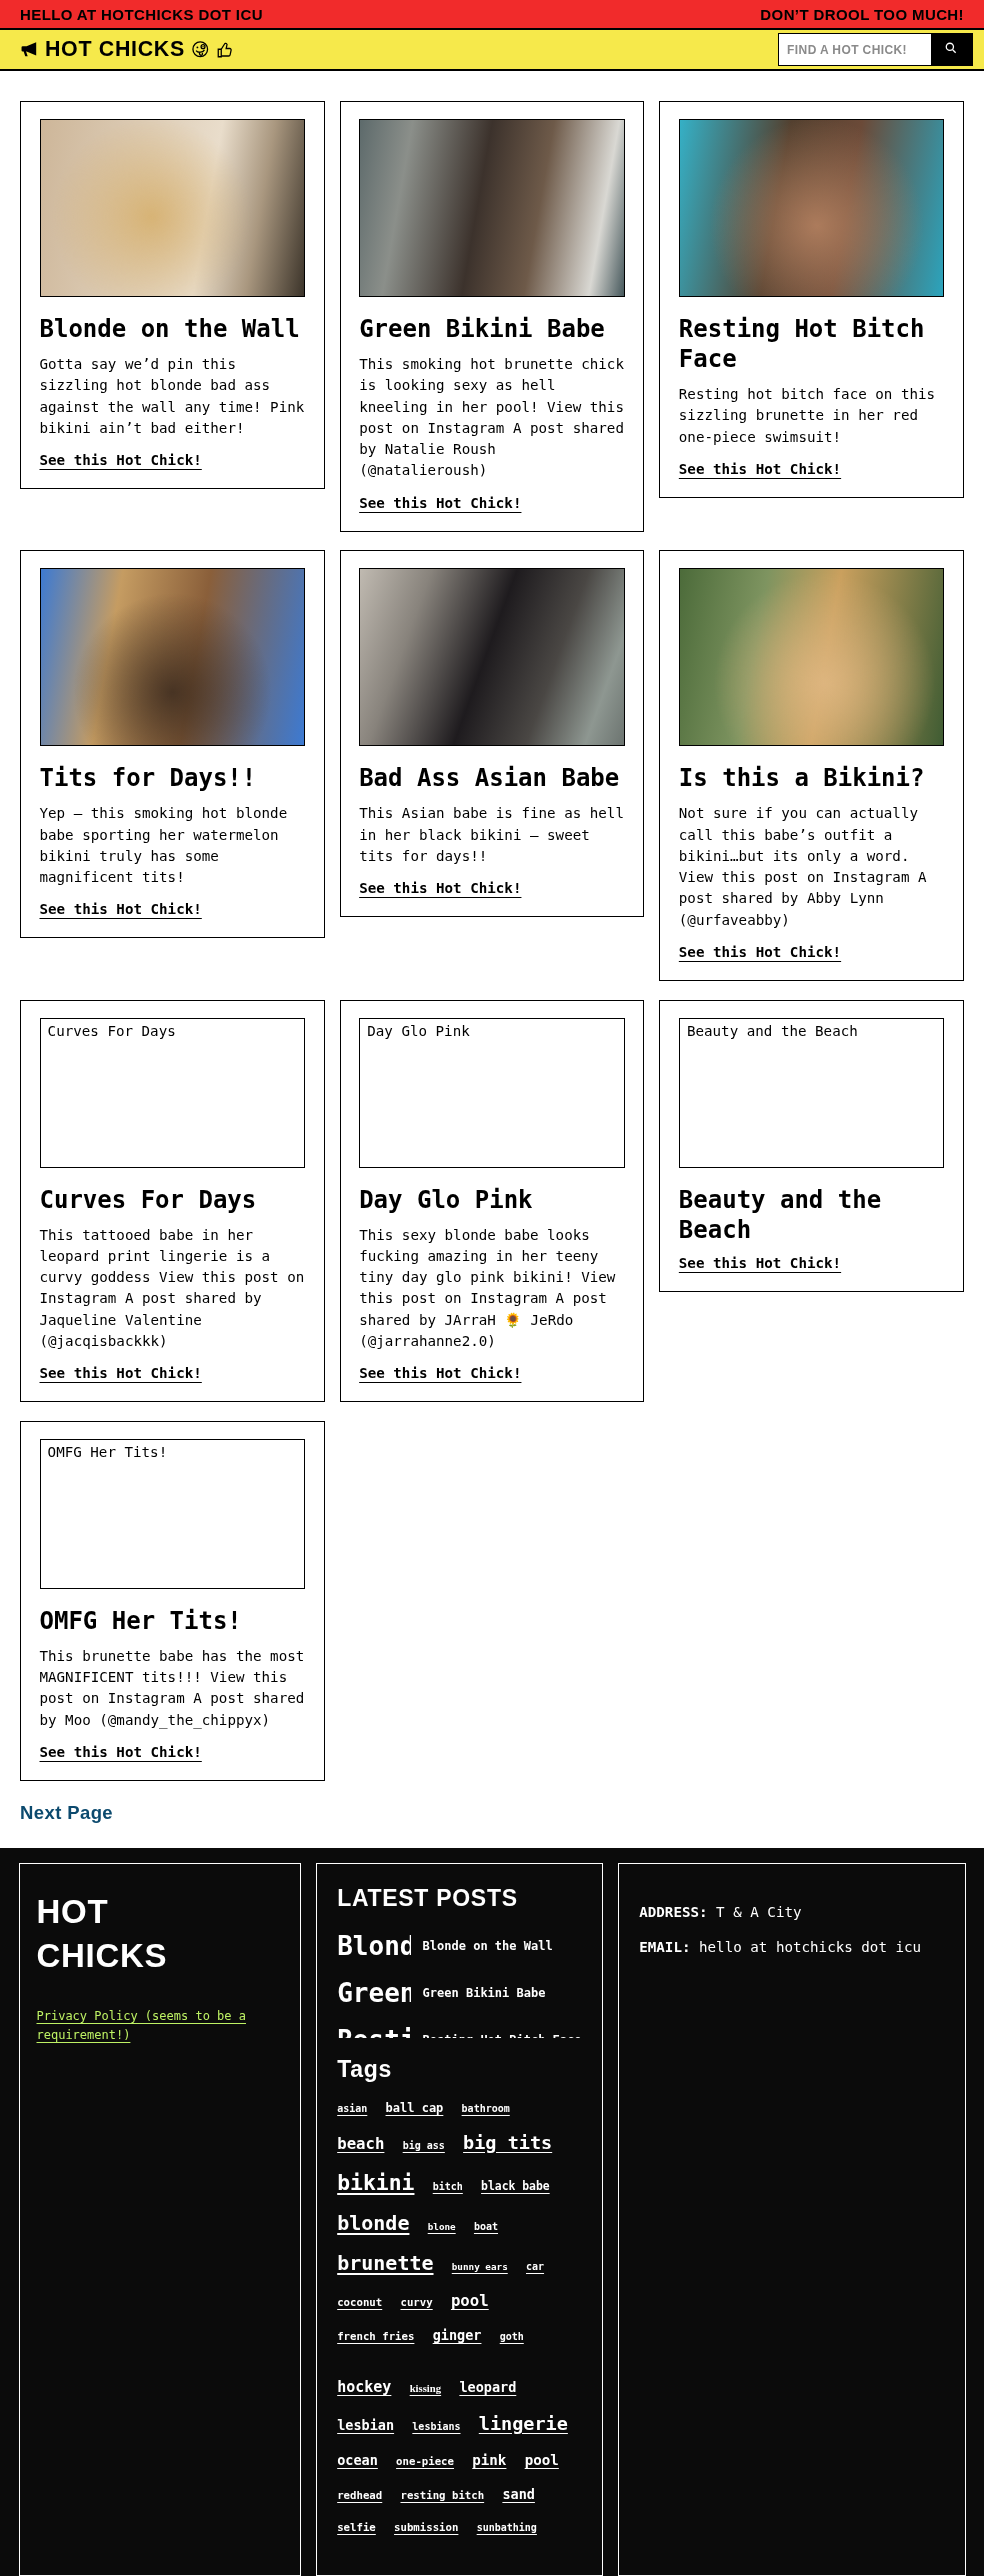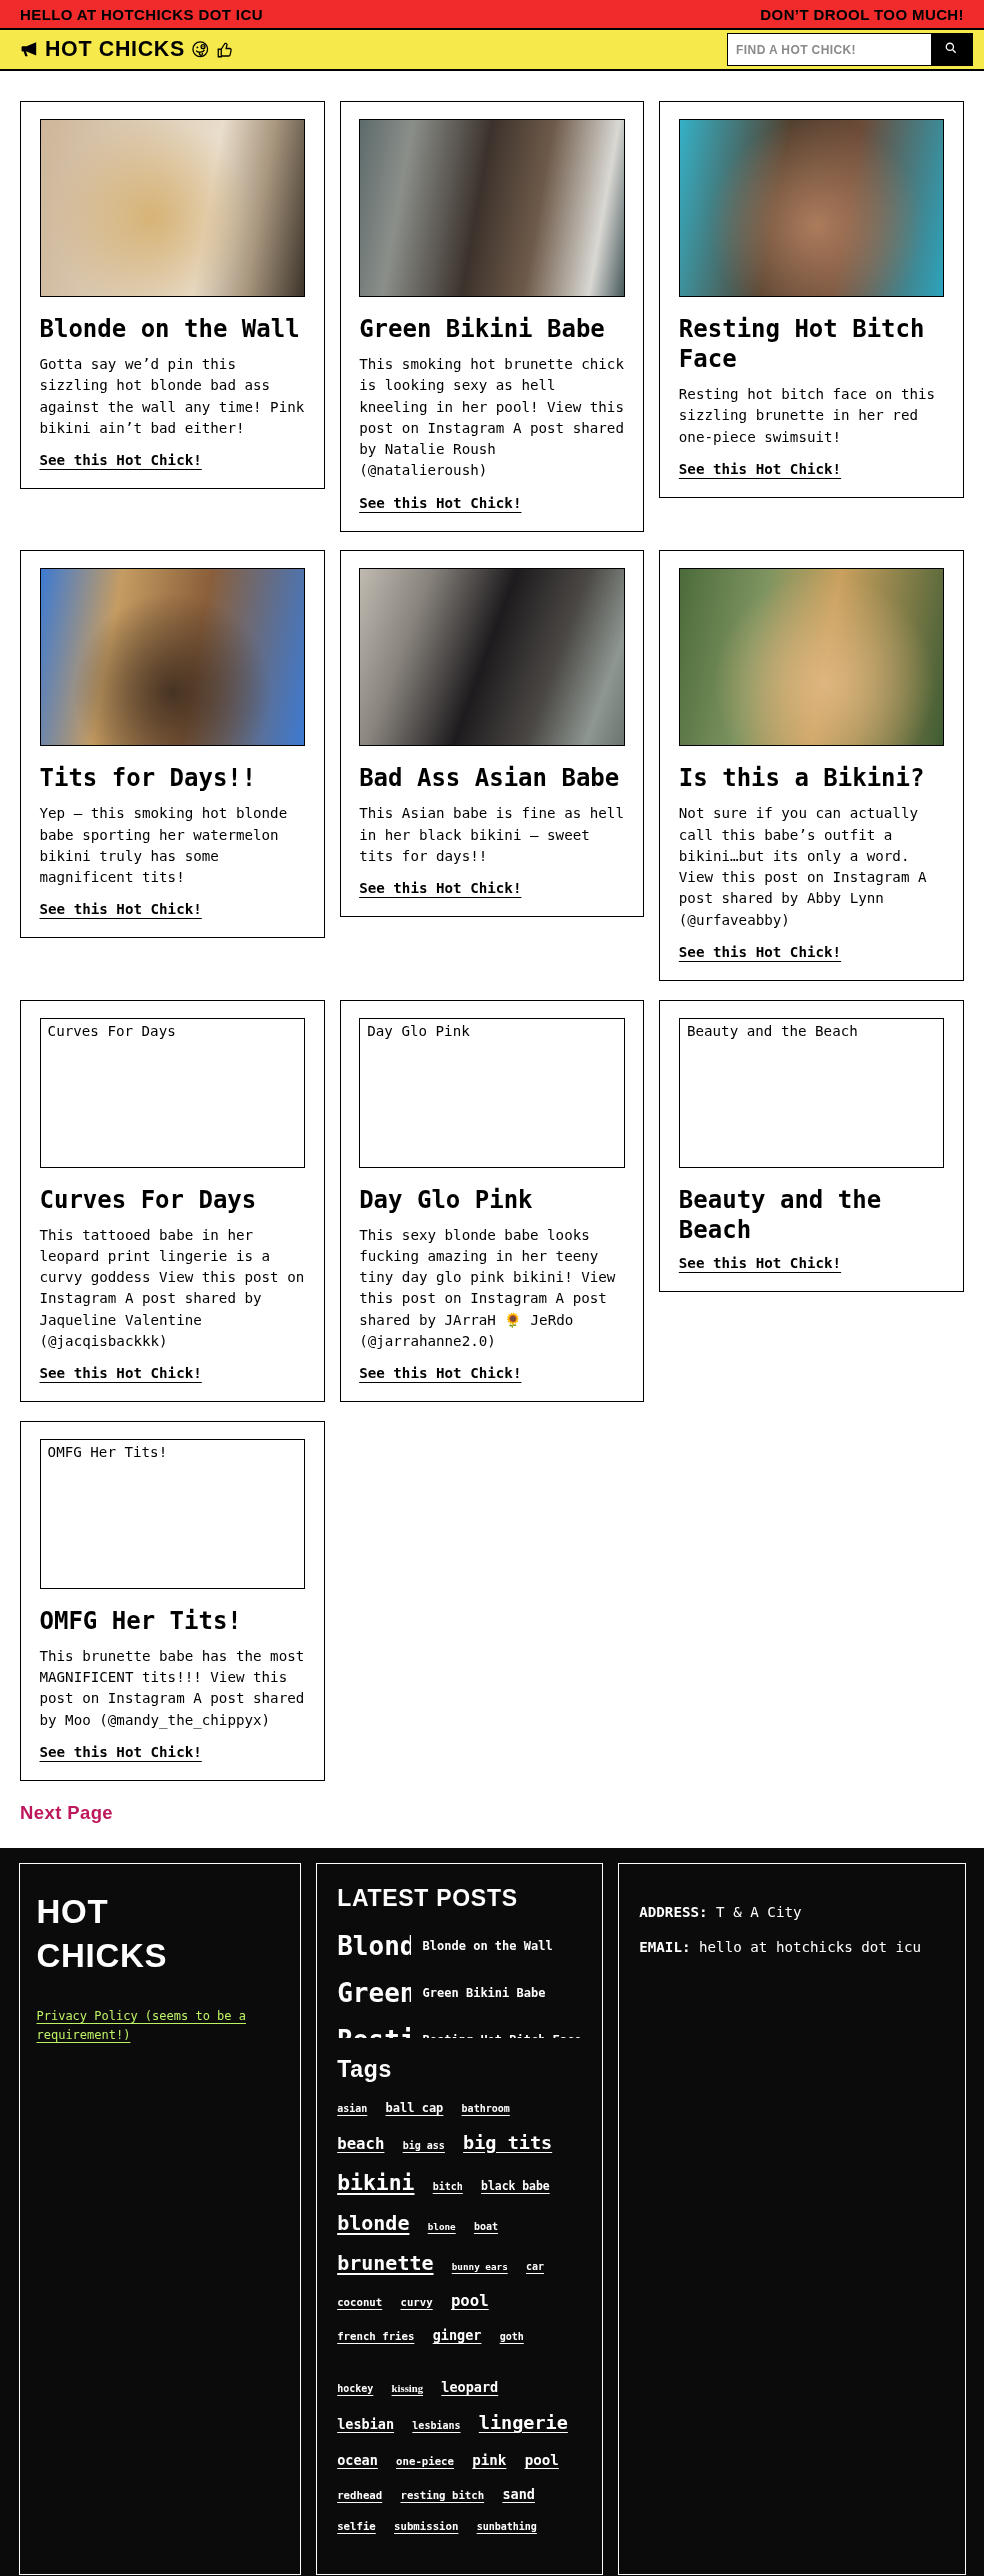--- a/index.html
+++ b/index.html
@@ -10,21 +10,21 @@
   .topbar { background:#f12b2b; height:30px; display:flex; align-items:center;
             justify-content:space-between; padding:0 20px; border-bottom:2.1px solid #000; }
   .topbar span { font-family:"Liberation Sans",sans-serif; font-weight:700; font-size:15px;
                  letter-spacing:0.4px; color:#000; }
   .header { background:#f6e94b; height:41px; display:flex; align-items:center;
             justify-content:space-between; padding:0 11.4px 0 20px; border-bottom:2.8px solid #000; }
   .brand { display:flex; align-items:center; gap:6.4px; }
   .brand h1 { font-family:"Liberation Sans",sans-serif; font-weight:700; font-size:21.4px;
               letter-spacing:0.7px; }
   .brand svg { display:block; }
-  .searchbox { display:flex; border:1.4px solid #000; background:#fff; height:33px; width:246px; }
+  .searchbox { display:flex; border:1.4px solid #000; background:#fff; height:33px; width:195px; }
   .searchbox input { flex:1; border:none; outline:none; padding:0 8.5px;
                      font-family:"Liberation Sans",sans-serif; font-weight:700; font-size:12px;
                      letter-spacing:0.4px; color:#222; background:#fff; min-width:0; }
   .searchbox input::placeholder { color:#8a8a8a; }
   .search-btn { width:41px; background:#000; border:none; display:flex; align-items:center;
                 justify-content:center; cursor:pointer; }
 
   
   .cards { display:grid; grid-template-columns:repeat(3,1fr); column-gap:15px; row-gap:18.5px;
            align-items:start; padding:30px 20px 0 20px; }
@@ -42,21 +42,21 @@
   .photo-5 { background:linear-gradient(110deg,#c0bab1 0%,#88837c 22%,#1e1b1e 48%,#4a4744 70%,#8e9791 88%,#6c7470 100%); }
   .photo-6 { background:radial-gradient(circle at 55% 65%, rgba(222,182,128,.95) 0%, rgba(222,182,128,0) 60%),
              linear-gradient(100deg,#4c6b3a 0%,#7e9460 30%,#caa05e 55%,#3f5c33 100%); }
   .card-title { font-size:24px; font-weight:700; line-height:1.25; margin:17px 0 10px 0; }
   .card-body  { font-size:14.2px; line-height:1.5; margin-bottom:13px; }
   .card-link  { font-size:14.2px; font-weight:700; color:#000; text-decoration:underline;
                 text-underline-offset:3.6px; }
 
   .next-page { display:inline-block; margin:21.4px 0 24px 20px;
                font-family:"Liberation Sans",sans-serif; font-weight:700; font-size:18.5px;
-               color:#be185d; text-decoration:none; letter-spacing:0.4px; }
+               color:#0c4a6e; text-decoration:none; letter-spacing:0.4px; }
 
   
   .footer { background:#0b0b0b; padding:14.2px 18.5px 21.4px 18.5px; }
   .footer-cols { display:flex; align-items:stretch; gap:15.7px; }
   .fbox { border:1.4px solid #fff; color:#fff; }
   .fbox-brand { flex:0 0 282px; padding:26px 17px; }
   .fbox-latest { flex:0 0 272px; padding:21.4px 20px; }
   .fbox-contact { flex:1; padding:36px 20px; }
   .fbox-brand h2 { font-family:"Liberation Sans",sans-serif; font-weight:700; font-size:33px;
                    line-height:1.35; letter-spacing:0.7px; max-width:171px; }
@@ -277,21 +277,21 @@
             <a class="tag" href="#" style="font-size: 10.7px;">curvy</a>
           
             <a class="tag" href="#" style="font-size: 15.7px;">pool</a>
           
             <a class="tag" href="#" style="font-size: 10.7px;">french fries</a>
           
             <a class="tag" href="#" style="font-size: 13.5px;">ginger</a>
           
             <a class="tag" href="#" style="font-size: 10px;">goth</a>
           
-            <a class="tag" href="#" style="font-size: 10px;">hockey</a>
+            <a class="tag" href="#" style="font-size: 15px;">hockey</a>
           
             <a class="tag" href="#" style="font-size: 10.7px; font-family: Liberation Serif, serif;">kissing</a>
           
             <a class="tag" href="#" style="font-size: 13.5px; margin-top: 18px;">leopard</a>
           
             <a class="tag" href="#" style="font-size: 13.5px;">lesbian</a>
           
             <a class="tag" href="#" style="font-size: 10px;">lesbians</a>
           
             <a class="tag" href="#" style="font-size: 18.5px;">lingerie</a>

